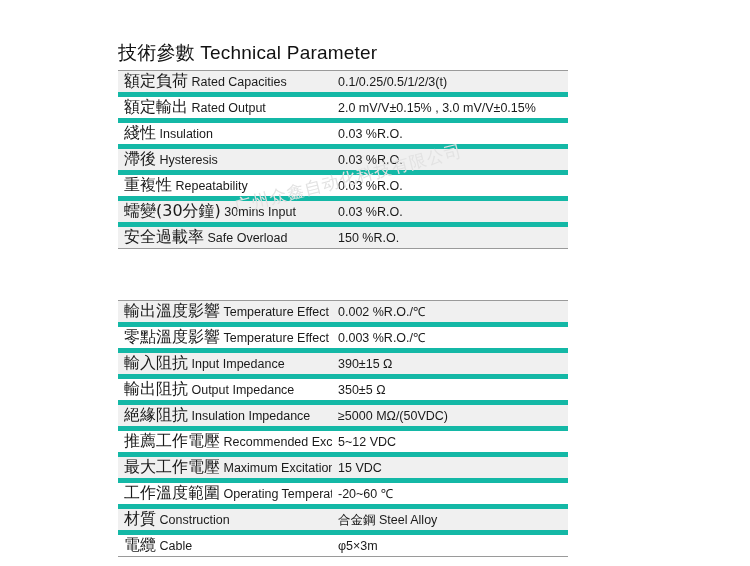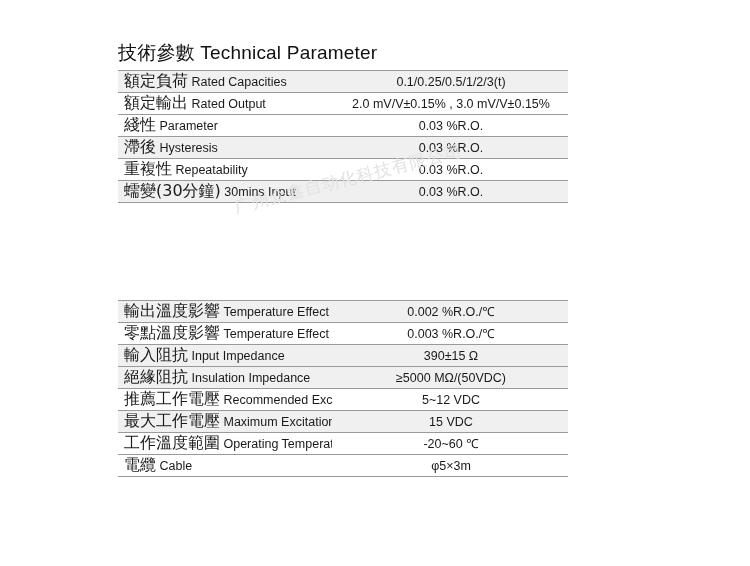--- a/index.html
+++ b/index.html
@@ -57,38 +57,37 @@
 
   .spec-table tr {
     height: 22px;
   }
 
   .spec-table tr.alt {
     background: #f0f0f0;
   }
 
   .spec-table td {
-    border-top: 1px solid #14b8a6;
+    border-top: 5px solid #14b8a6;
     border-bottom: 1px solid #9a9a9a;
     padding: 0 4px 0 6px;
     vertical-align: middle;
     line-height: 20px;
     white-space: nowrap;
     overflow: hidden;
   }
 
   .spec-table td.label {
     width: 204px;
     border-right: none;
   }
 
   .spec-table td.value {
     width: 226px;
     border-left: none;
-    text-align: center;
   }
 
   .spec-table tr:first-child td {
     border-top: 1px solid #9a9a9a;
   }
 
   .cjk {
     font-family: "DejaVu Sans", "Liberation Sans", sans-serif;
     font-size: 16px;
   }
@@ -124,68 +123,80 @@
     <tbody>
         <tr class="alt">
           <td class="label"><span class="cjk">額定負荷</span><span class="en"> Rated Capacities</span></td>
           <td class="value">0.1/0.25/0.5/1/2/3(t)</td>
         </tr>
         <tr>
           <td class="label"><span class="cjk">額定輸出</span><span class="en"> Rated Output</span></td>
           <td class="value">2.0 mV/V±0.15% , 3.0 mV/V±0.15%</td>
         </tr>
         <tr>
-          <td class="label"><span class="cjk">綫性</span><span class="en"> Parameter</span></td>
+          <td class="label"><span class="cjk">綫性</span><span class="en"> Insulation</span></td>
           <td class="value">0.03 %R.O.</td>
         </tr>
         <tr class="alt">
           <td class="label"><span class="cjk">滯後</span><span class="en"> Hysteresis</span></td>
           <td class="value">0.03 %R.O.</td>
         </tr>
         <tr>
           <td class="label"><span class="cjk">重複性</span><span class="en"> Repeatability</span></td>
           <td class="value">0.03 %R.O.</td>
         </tr>
         <tr class="alt">
           <td class="label"><span class="cjk">蠕變(30分鐘)</span><span class="en"> 30mins Input</span></td>
           <td class="value">0.03 %R.O.</td>
+        </tr>
+        <tr class="alt">
+          <td class="label"><span class="cjk">安全過載率</span><span class="en"> Safe Overload</span></td>
+          <td class="value">150 %R.O.</td>
         </tr>
       </tbody>
   </table>
 
   <table class="spec-table" id="table-secondary">
     <tbody>
         <tr class="alt">
           <td class="label"><span class="cjk">輸出溫度影響</span><span class="en"> Temperature Effect On Output</span></td>
           <td class="value">0.002 %R.O./℃</td>
         </tr>
         <tr>
           <td class="label"><span class="cjk">零點溫度影響</span><span class="en"> Temperature Effect On Zero</span></td>
           <td class="value">0.003 %R.O./℃</td>
         </tr>
         <tr class="alt">
           <td class="label"><span class="cjk">輸入阻抗</span><span class="en"> Input Impedance</span></td>
           <td class="value">390±15 Ω</td>
         </tr>
+        <tr>
+          <td class="label"><span class="cjk">輸出阻抗</span><span class="en"> Output Impedance</span></td>
+          <td class="value">350±5 Ω</td>
+        </tr>
         <tr class="alt">
           <td class="label"><span class="cjk">絕緣阻抗</span><span class="en"> Insulation Impedance</span></td>
           <td class="value">≥5000 MΩ/(50VDC)</td>
         </tr>
         <tr>
           <td class="label"><span class="cjk">推薦工作電壓</span><span class="en"> Recommended Excitation</span></td>
           <td class="value">5~12 VDC</td>
         </tr>
         <tr class="alt">
           <td class="label"><span class="cjk">最大工作電壓</span><span class="en"> Maximum Excitation</span></td>
           <td class="value">15 VDC</td>
         </tr>
         <tr>
           <td class="label"><span class="cjk">工作溫度範圍</span><span class="en"> Operating Temperature Range</span></td>
           <td class="value">-20~60 ℃</td>
         </tr>
+        <tr class="alt">
+          <td class="label"><span class="cjk">材質</span><span class="en"> Construction</span></td>
+          <td class="value">合金鋼 Steel Alloy</td>
+        </tr>
         <tr>
           <td class="label"><span class="cjk">電纜</span><span class="en"> Cable</span></td>
           <td class="value">φ5×3m</td>
         </tr>
       </tbody>
   </table>
 
   <div class="watermark">广州众鑫自动化科技有限公司</div>
 
 </div>

